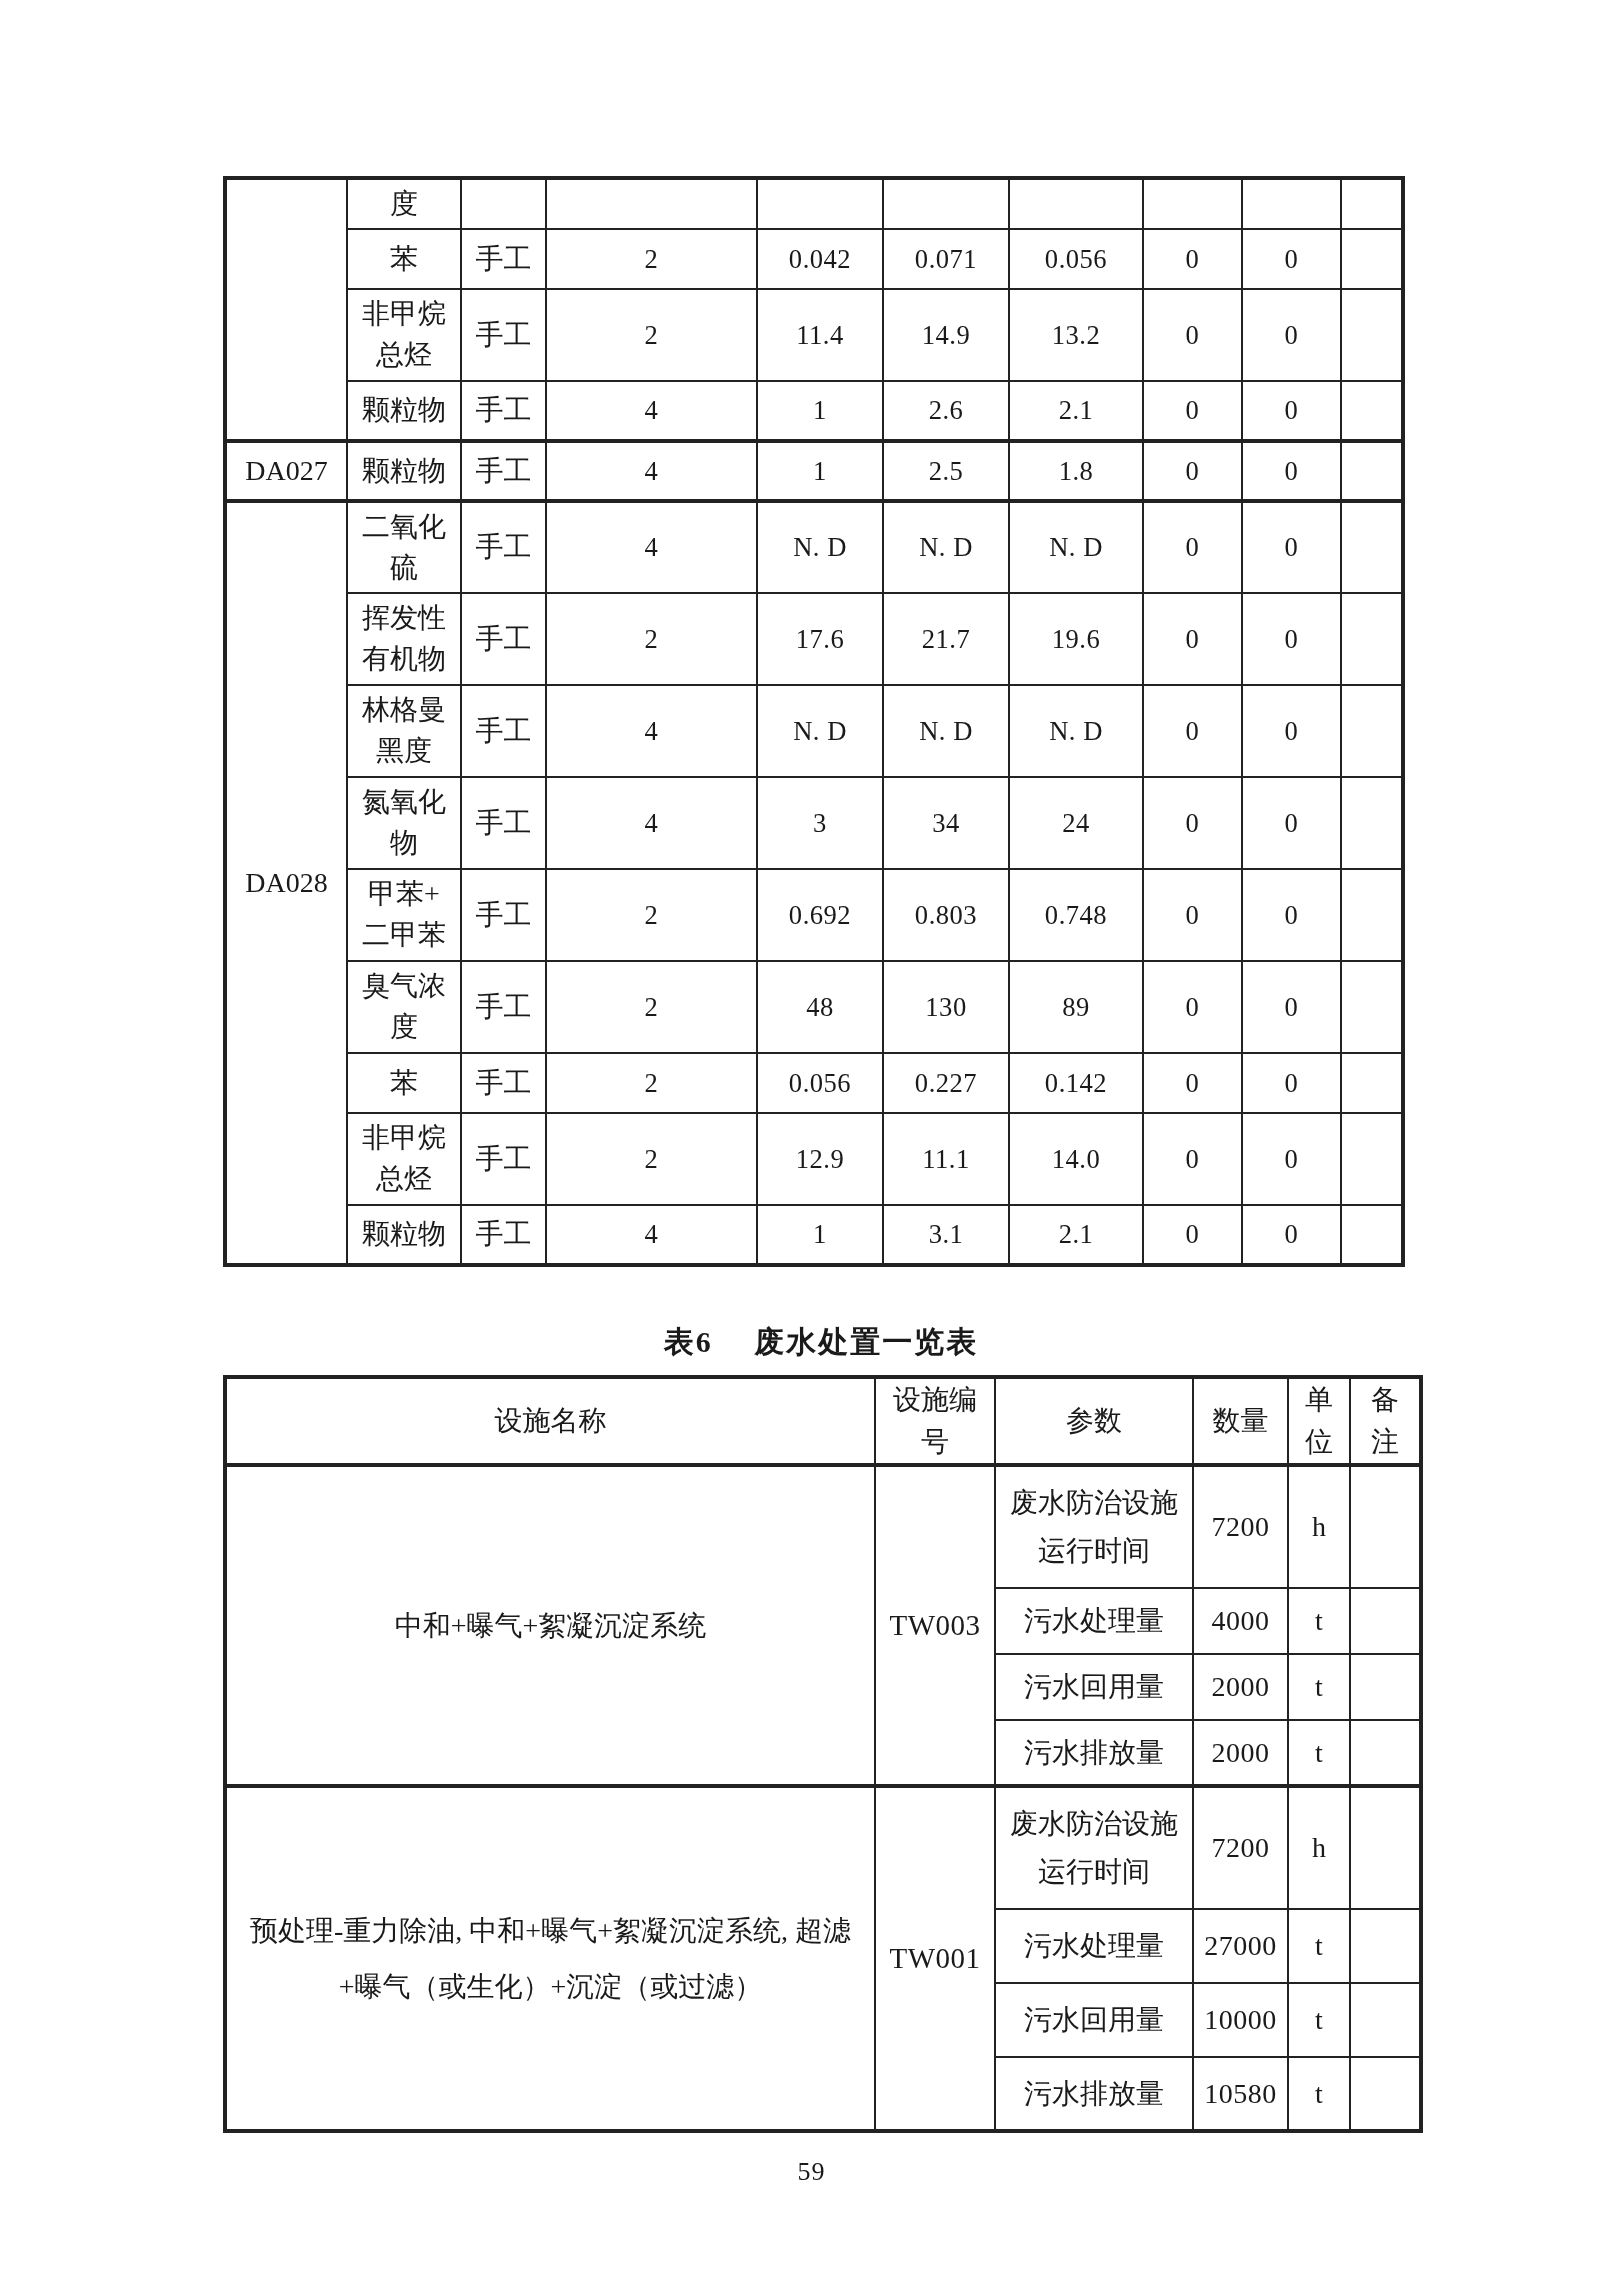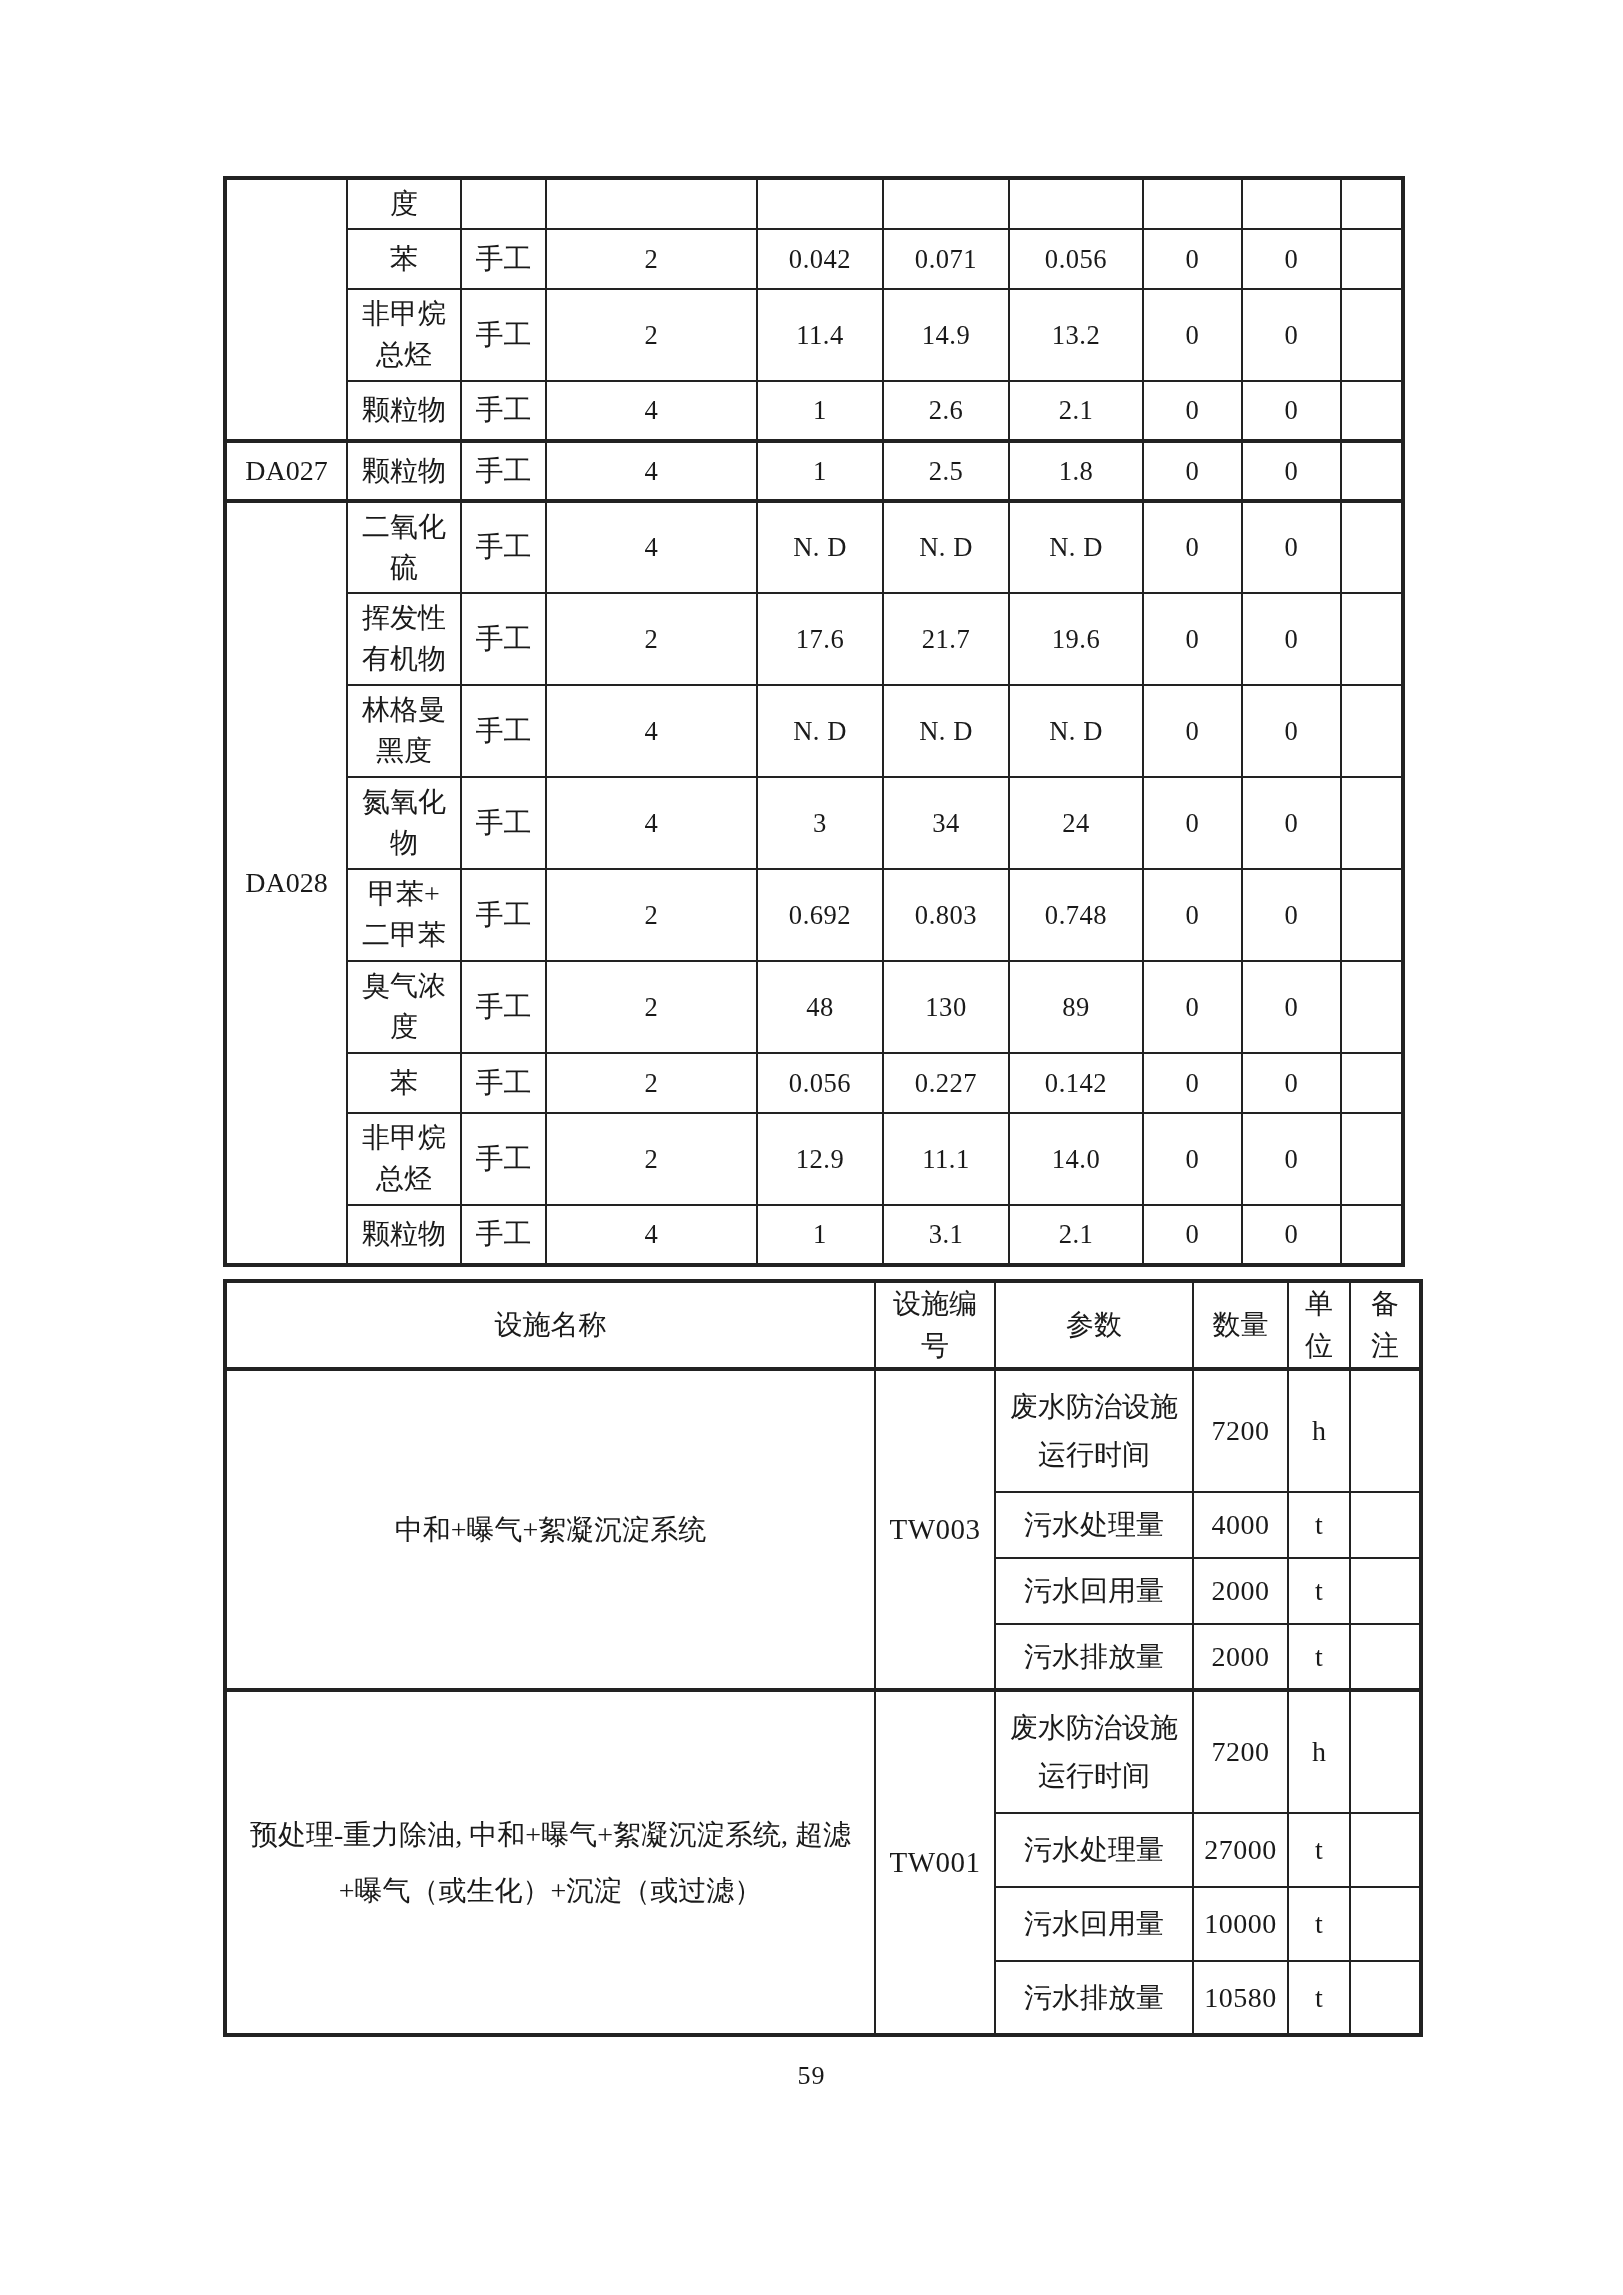--- a/index.html
+++ b/index.html
@@ -35,21 +35,21 @@
     font-size:34px;font-weight:500;
     letter-spacing:1.5px;line-height:1;
   }
   .cap{
     margin:60px 0 0 223px;width:1196px;
     text-align:center;
     font-size:30px;font-weight:700;
     letter-spacing:2px;line-height:1;
   }
   
-  .t2{margin:12px 0 0 223px;width:1196px;border:4.1px solid #222;}
+  .t2{margin:18px 0 0 223px;width:1196px;border:4.1px solid #222;}
   .t2 td,.t2 th{font-size:28px;line-height:1.7;}
   tr.t2-head{height:87px;}
   tr.t2-head th{border-bottom-width:4.6px;line-height:1.5;}
   tr.t2-tall{height:123px;}
   tr.t2-s1{height:66px;}
   tr.t2-s2{height:74px;}
   .t2 .fname{line-height:2.0;padding:0 14.3px;}
   .t2 .fcode{font-size:29px;letter-spacing:0.5px;}
   .t2 .qty{font-size:28px;letter-spacing:0.5px;}
   
@@ -240,20 +240,21 @@
         <td class="num">3.1</td>
         <td class="num">2.1</td>
         <td class="num">0</td>
         <td class="num">0</td>
         <td></td>
       </tr>
     </tbody>
   </table>
 
 
+  <div class="cap">表6　 废水处置一览表</div>
 
   <table class="t2">
     <colgroup>
       <col style="width:650px">
         <col style="width:120px">
         <col style="width:198px">
       <col style="width:95px">
         <col style="width:62px">
         <col style="width:71px">
     </colgroup>

